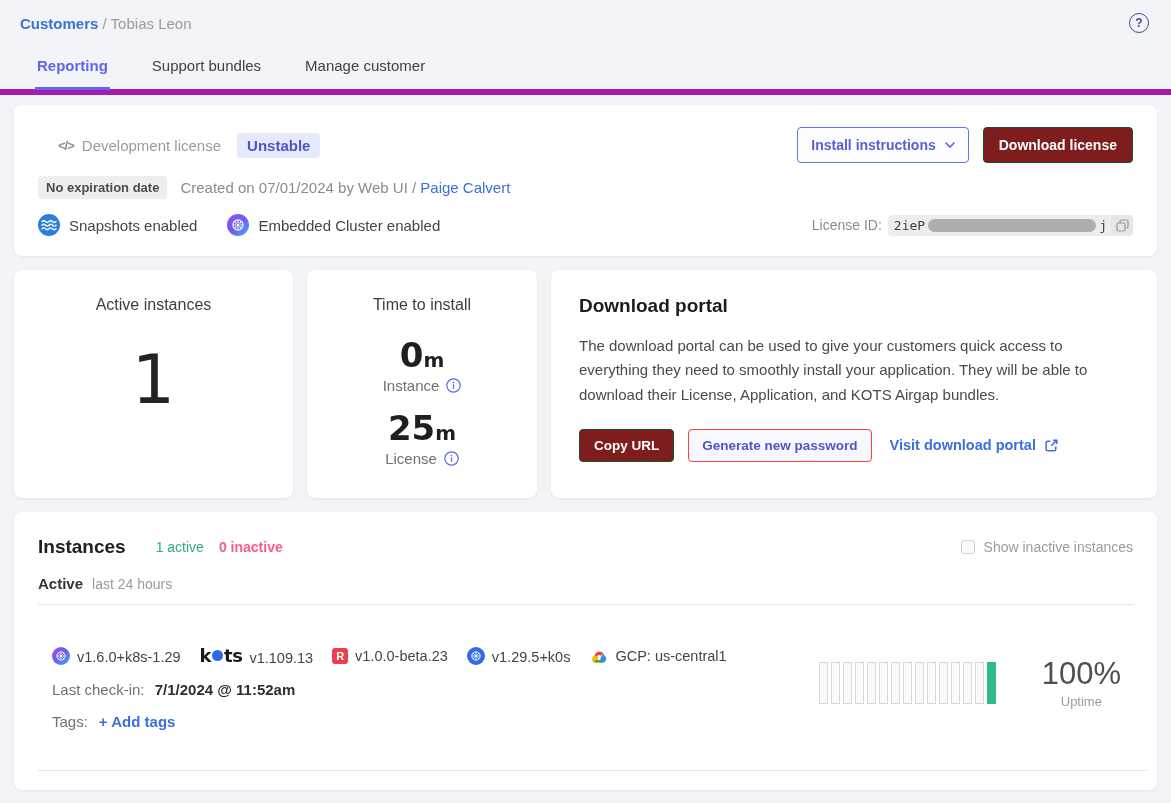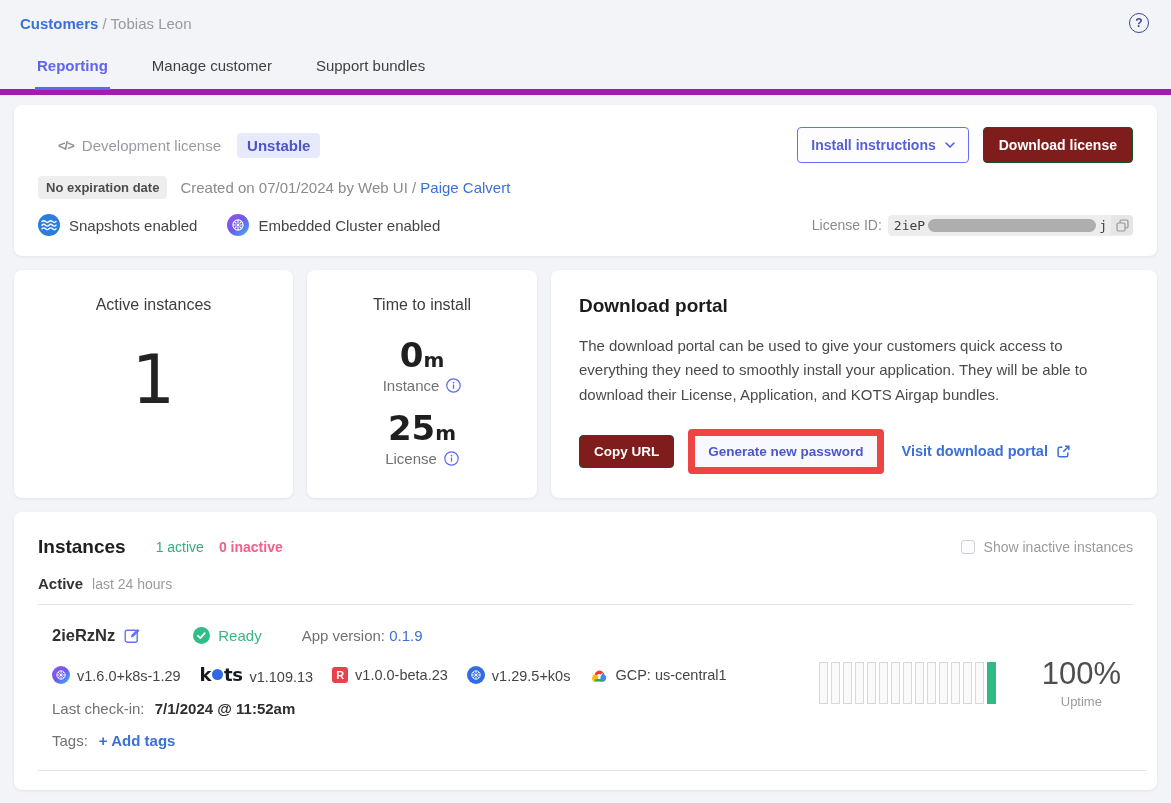--- a/index.html
+++ b/index.html
@@ -63,21 +63,21 @@
   .tti-value .num { font-family:"DejaVu Sans",sans-serif; font-size:34px; font-weight:700; }
   .tti-value .unit { font-family:"DejaVu Sans",sans-serif; font-size:20px; font-weight:700; }
   .tti-label { margin-top:5px; font-size:15px; color:#717171; display:flex; align-items:center; justify-content:center; gap:7px; }
   .tti-value.second { margin-top:17px; }
 
   .portal-card { flex:1; height:228px; padding:25px 28px; text-align:left; }
   .portal-title { font-size:19px; font-weight:700; color:#1c1c1c; }
   .portal-desc { margin-top:17px; font-size:15px; color:#4a4a4a; line-height:1.62; max-width:525px; }
   .portal-actions { margin-top:22px; display:flex; align-items:center; gap:14px; }
   .btn-secondary {
-    background:#f8f9ff; border:7px solid #ef4444; color:#4c56c6; font-size:13.5px; font-weight:600;
+    background:#f8f9ff; border:1px solid #ef4444; color:#4c56c6; font-size:13.5px; font-weight:600;
     padding:8px 13px; border-radius:4px; cursor:pointer; font-family:inherit;
   }
   .link-blue { display:flex; align-items:center; gap:8px; color:#3b6fd9; font-size:14.5px; font-weight:600; text-decoration:none; cursor:pointer; margin-left:4px; }
 
   
   .instances-card { margin-top:14px; height:278px; padding:24px 24px 0; position:relative; }
   .inst-header { display:flex; align-items:center; }
   .inst-title { font-size:19px; font-weight:700; color:#202020; }
   .count-active { margin-left:30px; color:#2fae7e; font-size:14px; font-weight:400; }
   .count-inactive { margin-left:15px; color:#f25f8a; font-size:14px; font-weight:600; }
@@ -120,22 +120,22 @@
   <div class="breadcrumb">
     <a>Customers</a>
     <span> / </span>
     <span>Tobias Leon</span>
   </div>
   <div class="help-circle">?</div>
 </div>
 
 <div class="tabs">
   <div class="tab active">Reporting</div>
+  <div class="tab">Support bundles</div>
   <div class="tab">Manage customer</div>
-  <div class="tab">Support bundles</div>
 </div>
 
 <div class="content">
 
   <section class="card customer-card">
     <div class="cust-row1">
       <span class="license-type">
         <span class="code-glyph">&lt;/&gt;</span>
         <span>Development license</span>
       </span>
@@ -264,40 +264,20 @@
       </span>
     </div>
     <div class="inst-subheader">
       <span class="active-lbl">Active</span>
       <span class="range-lbl">last 24 hours</span>
     </div>
     <hr class="divider">
 
     <div class="inst-row">
       <div class="inst-left">
-        <div class="inst-line1">
-          <span class="inst-id">2ieRzNz</span>
-          <span class="edit-btn">
-            <svg width="17" height="17" viewBox="0 0 17 17" fill="none">
-              <rect x="1.2" y="3.2" width="12" height="12" rx="2" stroke="#6472f2" stroke-width="1.4"></rect>
-              <path d="M7.6 7.8l6-6 1.9 1.9-6 6-2.6.7z" fill="#6472f2"></path>
-            </svg>
-          </span>
-          <span class="ready-group">
-            <svg width="17" height="17" viewBox="0 0 17 17">
-                <circle cx="8.5" cy="8.5" r="8.5" fill="#2fbe87"></circle>
-                <path d="M5 8.8l2.3 2.3 4.5-4.9" stroke="#fff" stroke-width="1.8" fill="none" stroke-linecap="round" stroke-linejoin="round"></path>
-              </svg>
-            <span>Ready</span>
-          </span>
-          <span class="appver">
-            <span>App version:</span>
-            <a>0.1.9</a>
-          </span>
-        </div>
 
         <div class="inst-line2">
           <span class="ver-item">
             <svg width="18" height="18" viewBox="0 0 22 22">
               <circle cx="11" cy="11" r="11" fill="url(#ecGrad)"></circle>
               <g stroke="#fff" stroke-width="1.1" fill="none">
                 <circle cx="11" cy="11" r="5.1"></circle>
                 <path d="M11 5.9v3M11 13.1v3M5.9 11h3M13.1 11h3M7.4 7.4l2.1 2.1M12.5 12.5l2.1 2.1M14.6 7.4l-2.1 2.1M9.5 12.5l-2.1 2.1"></path>
               </g>
               <circle cx="11" cy="11" r="1.5" fill="#fff"></circle>

